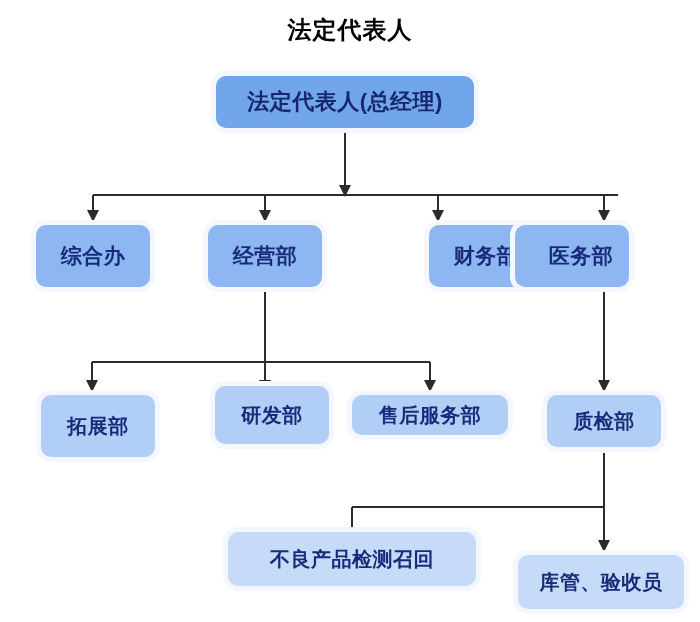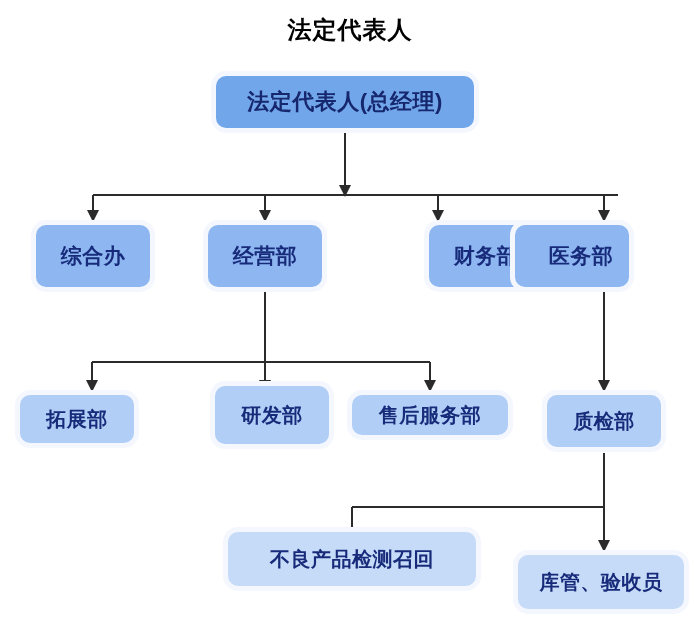--- a/index.html
+++ b/index.html
@@ -131,21 +131,21 @@
   </div>
 
   <div class="node lvl-1" style="left:381px; top:225px; width:114px; height:62px;margin-left:48px;">
     <span>财务部</span>
   </div>
 
   <div class="node lvl-1" style="left:515px; top:225px; width:114px; height:62px;padding-left:18px;">
     <span>医务部</span>
   </div>
 
-  <div class="node lvl-2" style="left:20px; top:395px; width:114px; height:48px;align-items:center;">
+  <div class="node lvl-2" style="left:41px; top:395px; width:114px; height:62px;align-items:center;">
     <span>拓展部</span>
   </div>
 
   <div class="node lvl-2" style="left:215px; top:386px; width:114px; height:58px;">
     <span>研发部</span>
   </div>
 
   <div class="node lvl-2" style="left:352px; top:395px; width:156px; height:40px;">
     <span>售后服务部</span>
   </div>

